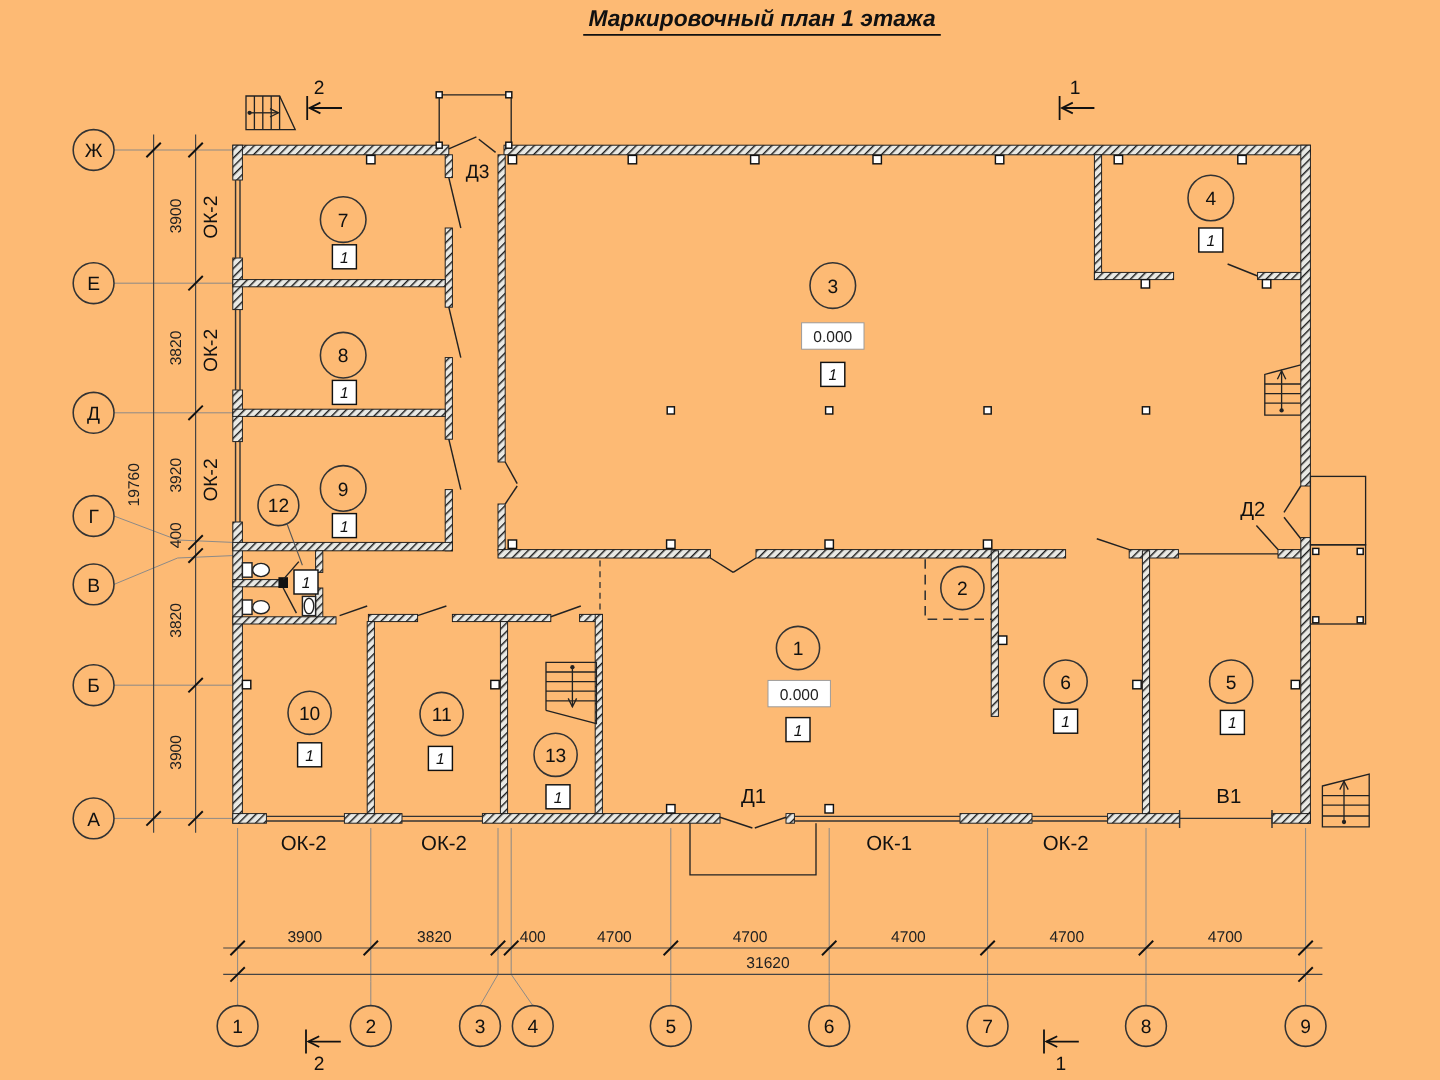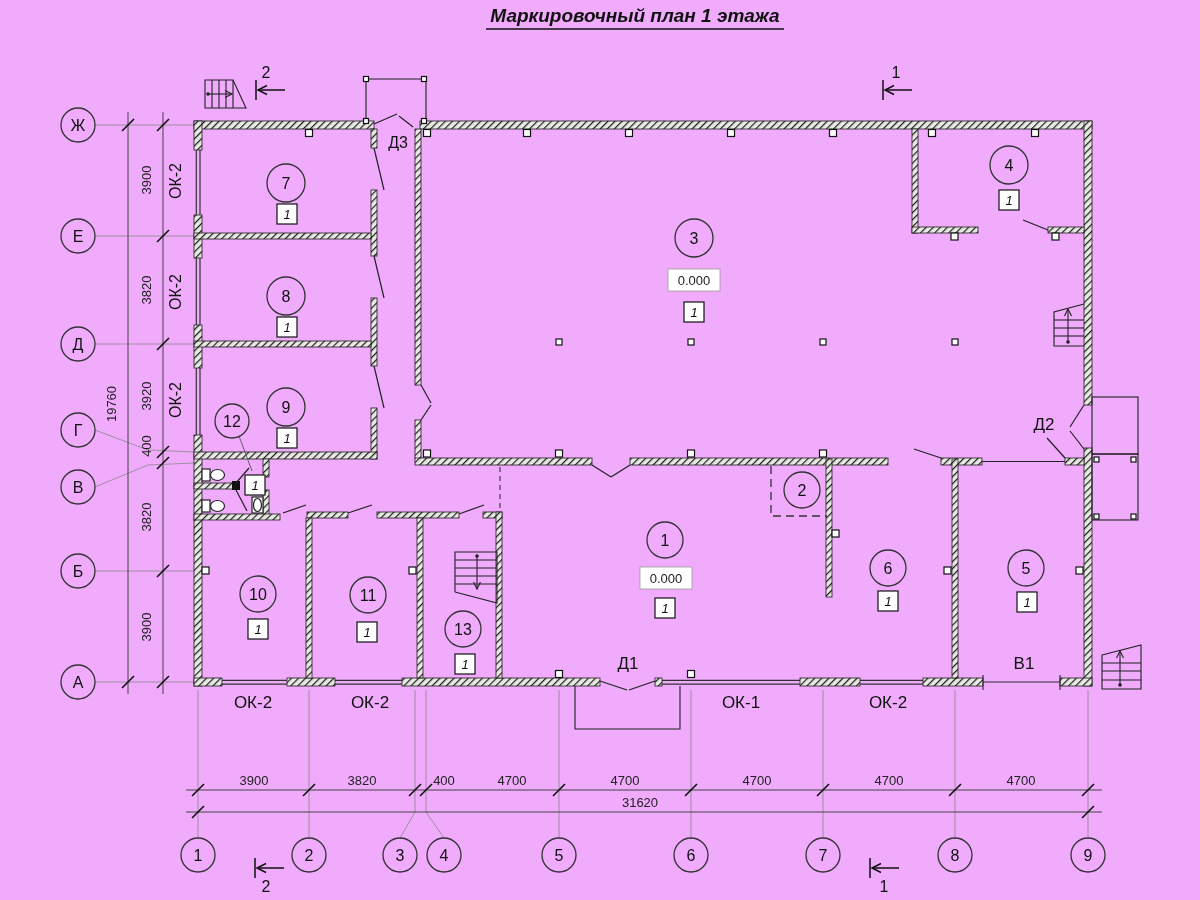--- a/index.html
+++ b/index.html
@@ -1,16 +1,16 @@
 <!DOCTYPE html>
 <html><head>
 <meta charset="utf-8">
 <style>
   html,body{margin:0;padding:0;background:#ffffff;}
-  .canvas{position:relative;width:1200px;height:900px;background:#f0abfc;overflow:hidden;}
+  .canvas{position:relative;width:1200px;height:900px;background:#fdba74;overflow:hidden;}
   svg text{font-family:"Liberation Sans","DejaVu Sans",sans-serif;fill:#111;}
   .title-txt{font-size:19px;font-weight:bold;font-style:italic;}
   .dimtxt{font-size:13px;fill:#222;}
   .axlbl{font-size:16px;}
   .roomnum{font-size:16px;}
   .marker{font-size:13px;font-style:italic;}
   .biglbl{font-size:17px;}
   .medlbl{font-size:16px;}
   .thin{stroke:#555;stroke-width:0.9;fill:none;}
   .ext{stroke:#888;stroke-width:0.8;fill:none;}

